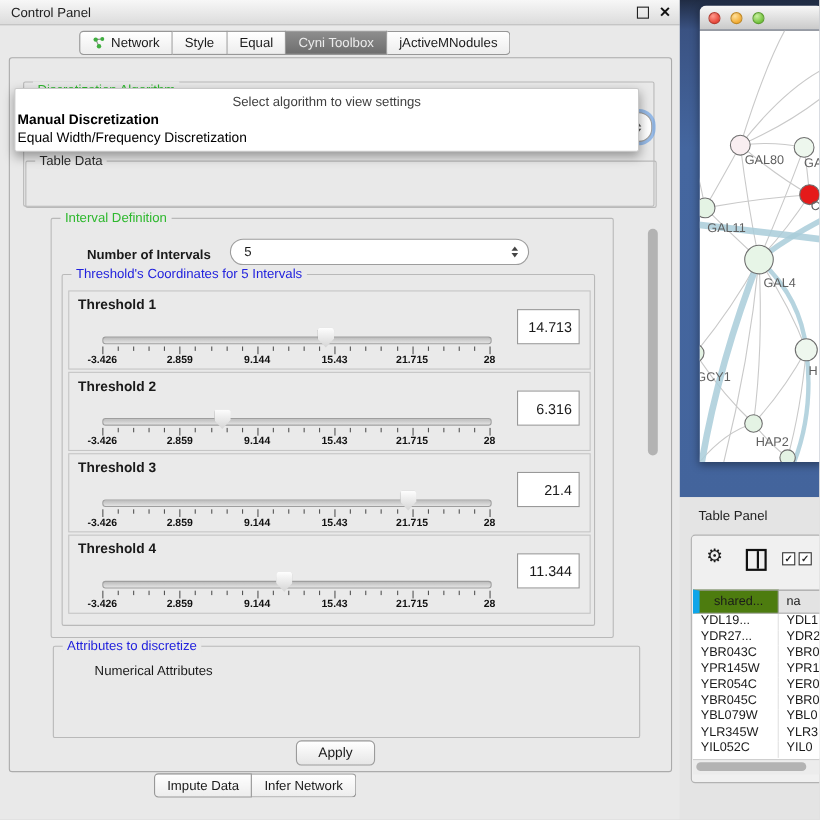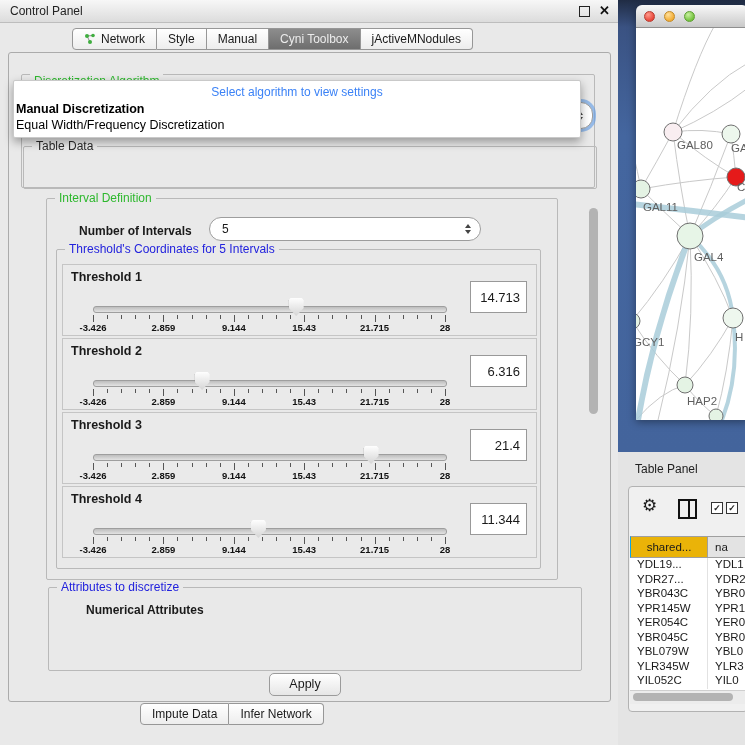--- a/index.html
+++ b/index.html
@@ -29,40 +29,40 @@
   .combo{position:absolute;background:#fff;border:1px solid #9d9d9d;border-radius:12px;
          font-size:12px;display:flex;align-items:center;padding:0 24px 0 12px;box-sizing:border-box;}
   .combo .spin{position:absolute;right:9px;top:50%;transform:translateY(-50%);display:flex;flex-direction:column;gap:2px;}
   .combo .spin i{width:0;height:0;border-left:3.5px solid transparent;border-right:3.5px solid transparent;}
   .combo .spin i.up{border-bottom:4px solid #444;}
   .combo .spin i.dn{border-top:4px solid #444;}
   .focus-ring{box-shadow:0 0 0 3px rgba(95,155,230,.6);}
   
   .popup{position:absolute;left:4px;top:27px;width:566px;height:56px;background:#fff;
          border:1px solid #c9c9c9;border-radius:2px;box-shadow:0 4px 10px rgba(0,0,0,.35);z-index:60;}
-  .popup-hint{position:absolute;left:0;top:4px;width:100%;text-align:center;color:#3b82f6;font-size:12px;}
+  .popup-hint{position:absolute;left:0;top:4px;width:100%;text-align:center;color:#404040;font-size:12px;}
   .popup-opt{position:absolute;left:2px;font-size:12.5px;color:#000;white-space:nowrap;}
   .popup-opt.b{font-weight:bold;top:21px;}
   .popup-opt.r{top:37px;}
   
   .noi-label{position:absolute;font-size:12px;font-weight:bold;}
   .threshold-panel{position:absolute;left:5px;width:473px;height:70px;background:#eaeaea;
                    border:1px solid #c5c5c5;}
   .th-title{position:absolute;left:8px;top:5px;font-size:12.5px;font-weight:bold;}
   .th-track{position:absolute;left:30px;top:41px;width:352px;height:5px;border-radius:3px;
             background:linear-gradient(#bdbdbd,#e3e3e3);border:1px solid #9e9e9e;}
   .th-thumb{position:absolute;top:33px;width:15px;height:18px;
             background:linear-gradient(#fefefe,#d5d5d5);
             clip-path:polygon(12% 0,88% 0,100% 12%,100% 55%,50% 100%,0 55%,0 12%);
             filter:drop-shadow(0 0 1px #777);}
   .tick{position:absolute;width:1px;background:#555;}
   .tick-label{position:absolute;top:57px;transform:translateX(-50%);font-size:9.5px;font-weight:bold;color:#111;white-space:nowrap;}
   .th-value{position:absolute;right:9px;top:16px;width:57px;height:32px;background:#fff;border:1px solid #999;
             font-size:13px;text-align:right;line-height:32px;padding-right:6px;box-sizing:border-box;}
-  .attr-label{position:absolute;font-size:12px;font-weight:bold;padding-left:29px;}
+  .attr-label{position:absolute;font-size:12px;font-weight:normal;padding-left:29px;}
   .attr-list{position:absolute;background:#fff;border:1px solid #bbb;overflow:hidden;}
   .attr-item{font-size:12px;line-height:15px;padding-left:13px;white-space:nowrap;}
   .list-scroll{position:absolute;right:0;top:0;bottom:0;width:12px;background:#f2f2f2;border-left:1px solid #ccc;}
   .list-thumb{position:absolute;left:1.5px;top:2px;width:8px;height:38px;background:#b5b5b5;border-radius:4px;}
   .v-scroll-thumb{position:absolute;width:9px;border-radius:5px;background:#b3b3b3;}
   .apply-btn{position:absolute;font-size:12.5px;background:linear-gradient(#ffffff,#e6e6e6);
              border:1px solid #9b9b9b;border-radius:5px;text-align:center;line-height:20px;}
   
   .bottom-tabrow{position:absolute;left:140px;top:703px;display:flex;}
   
@@ -83,21 +83,21 @@
   .tp-title{position:absolute;left:17px;top:10px;font-size:12px;color:#222;}
   .tp-body{position:absolute;left:10px;top:34px;width:120px;height:226px;background:#f0f0f0;
            border:1px solid #b2b2b2;border-radius:4px;box-sizing:border-box;}
   .gear{position:absolute;left:13px;top:8px;font-size:17px;color:#1b1b1b;}
   .col-icon{position:absolute;left:49px;top:12px;width:15px;height:16px;border:2px solid #111;}
   .col-icon i{position:absolute;left:50%;top:0;width:2px;height:100%;background:#111;}
   .cb{position:absolute;top:15px;width:10px;height:10px;border:1.5px solid #333;background:#fff;
       font-size:9px;line-height:10px;text-align:center;font-weight:bold;color:#222;}
   .tp-header{position:absolute;left:1px;top:49px;height:22px;display:flex;font-size:11.5px;}
   .tp-hcell{border:1px solid #9f9f9f;border-left:none;box-sizing:border-box;display:flex;align-items:center;justify-content:center;overflow:hidden;}
-  .tp-hcell.sel{background:#eab308;border-left:1px solid #0ea5e9;}
+  .tp-hcell.sel{background:#4d7c0f;border-left:6px solid #0ea5e9;}
   .tp-hcell.plain{background:#e3e3e3;justify-content:flex-start;padding-left:7px;}
   .tp-rows{position:absolute;left:1px;top:71px;width:118px;overflow:hidden;background:#fff;}
   .tp-row{display:flex;height:14.5px;font-size:11.5px;background:#fff;}
   .tp-cell{overflow:hidden;white-space:nowrap;}
   .tp-cell.c1{width:78px;padding-left:7px;box-sizing:border-box;border-right:1px solid #e2e2e2;}
   .tp-cell.c2{padding-left:7px;}
   .hscroll{position:absolute;left:1px;top:203px;width:118px;height:13px;background:#ececec;border-top:1px solid #cfcfcf;}
   .hscroll i{position:absolute;left:3px;top:2px;width:100px;height:8px;background:#b3b3b3;border-radius:4px;}
 </style>
 </head>
@@ -120,21 +120,21 @@
           <circle cx="3" cy="3" r="2" fill="#3fae3f"></circle>
             <circle cx="9" cy="2.5" r="1.8" fill="#3fae3f"></circle>
           <circle cx="6" cy="9" r="2" fill="#3fae3f"></circle>
         </svg>
         <span>Network</span>
       </div>
       <div class="tab">
         <span>Style</span>
       </div>
       <div class="tab">
-        <span>Manual</span>
+        <span>Equal</span>
       </div>
       <div class="tab selected">
         <span>Cyni Toolbox</span>
       </div>
       <div class="tab">
         <span>jActiveMNodules</span>
       </div>
     </div>
 
     <div class="content">

